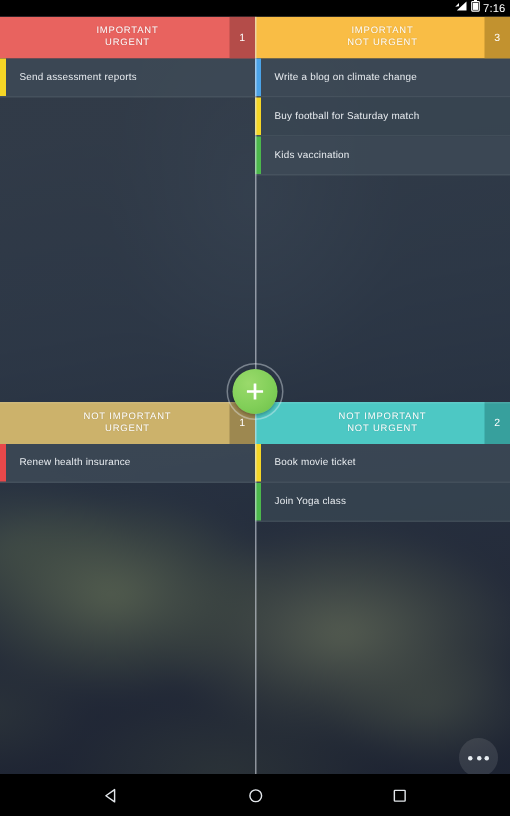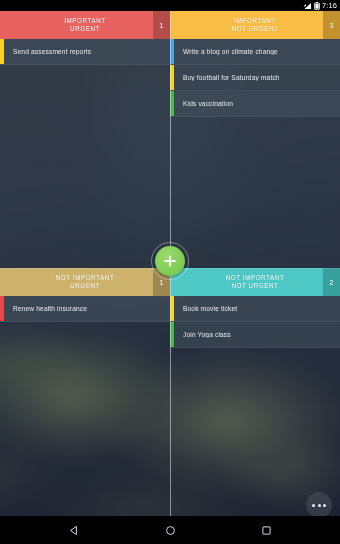--- a/index.html
+++ b/index.html
@@ -38,21 +38,21 @@
 
   
   .statusbar {
     position:absolute; left:0; top:0;
     width:340px; height:11px;
     background:#000;
     display:flex; align-items:center; justify-content:flex-end;
     padding-right:3px;
     z-index:60;
   }
-  .sb-icons { display:flex; align-items:center; gap:2px; }
+  .sb-icons { display:flex; gap:2px; }
   .sb-clock {
     color:#fff; font-size:7.5px; letter-spacing:0.1px;
     line-height:11px;
   }
   .sb-ic { display:block; }
 
   
   .grid {
     position:absolute; left:0; top:11px;
     width:340px; height:505px;

